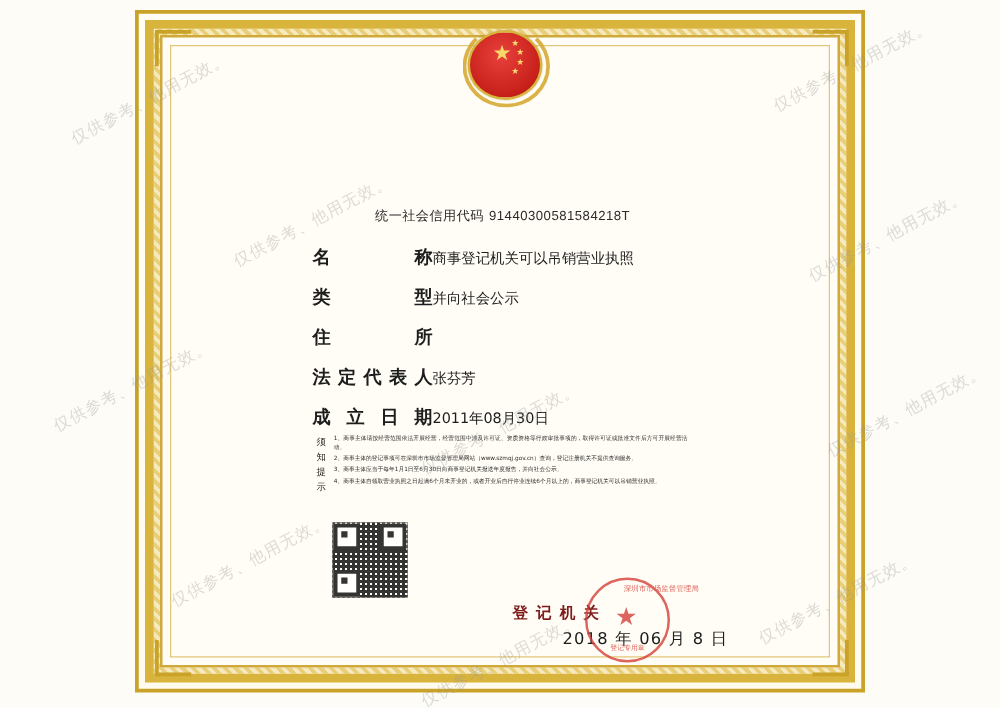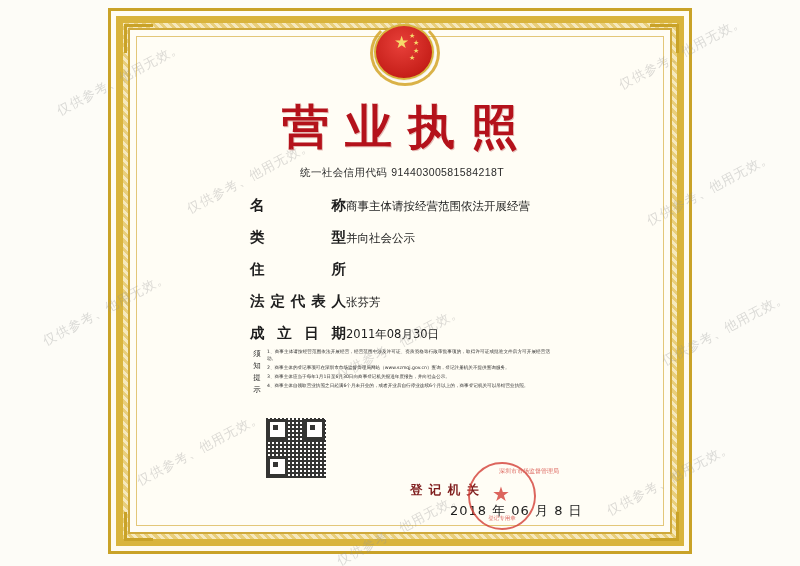--- a/index.html
+++ b/index.html
@@ -320,34 +320,33 @@
   <div class="emblem">
     <div class="disc"></div>
     <div class="wheat"></div>
     <div class="star">★</div>
     <div class="ministar ms1">★</div>
     <div class="ministar ms2">★</div>
     <div class="ministar ms3">★</div>
     <div class="ministar ms4">★</div>
   </div>
 
-  <div class="cert-title">营业执照</div>
 
   <div class="credit-line">
     <span class="label">统一社会信用代码</span><span class="value">91440300581584218T</span>
   </div>
 
   <div class="info">
 
     <div class="info-row">
       <div class="info-label">
         <span>名</span>
         <span>称</span>
       </div>
-      <div class="info-value">商事主体请按经营范围依法开展经营</div>
+      <div class="info-value">商事登记机关可以吊销营业执照</div>
     </div>
 
     <div class="info-row">
       <div class="info-label">
         <span>类</span>
         <span>型</span>
       </div>
       <div class="info-value">并向社会公示</div>
     </div>
 

